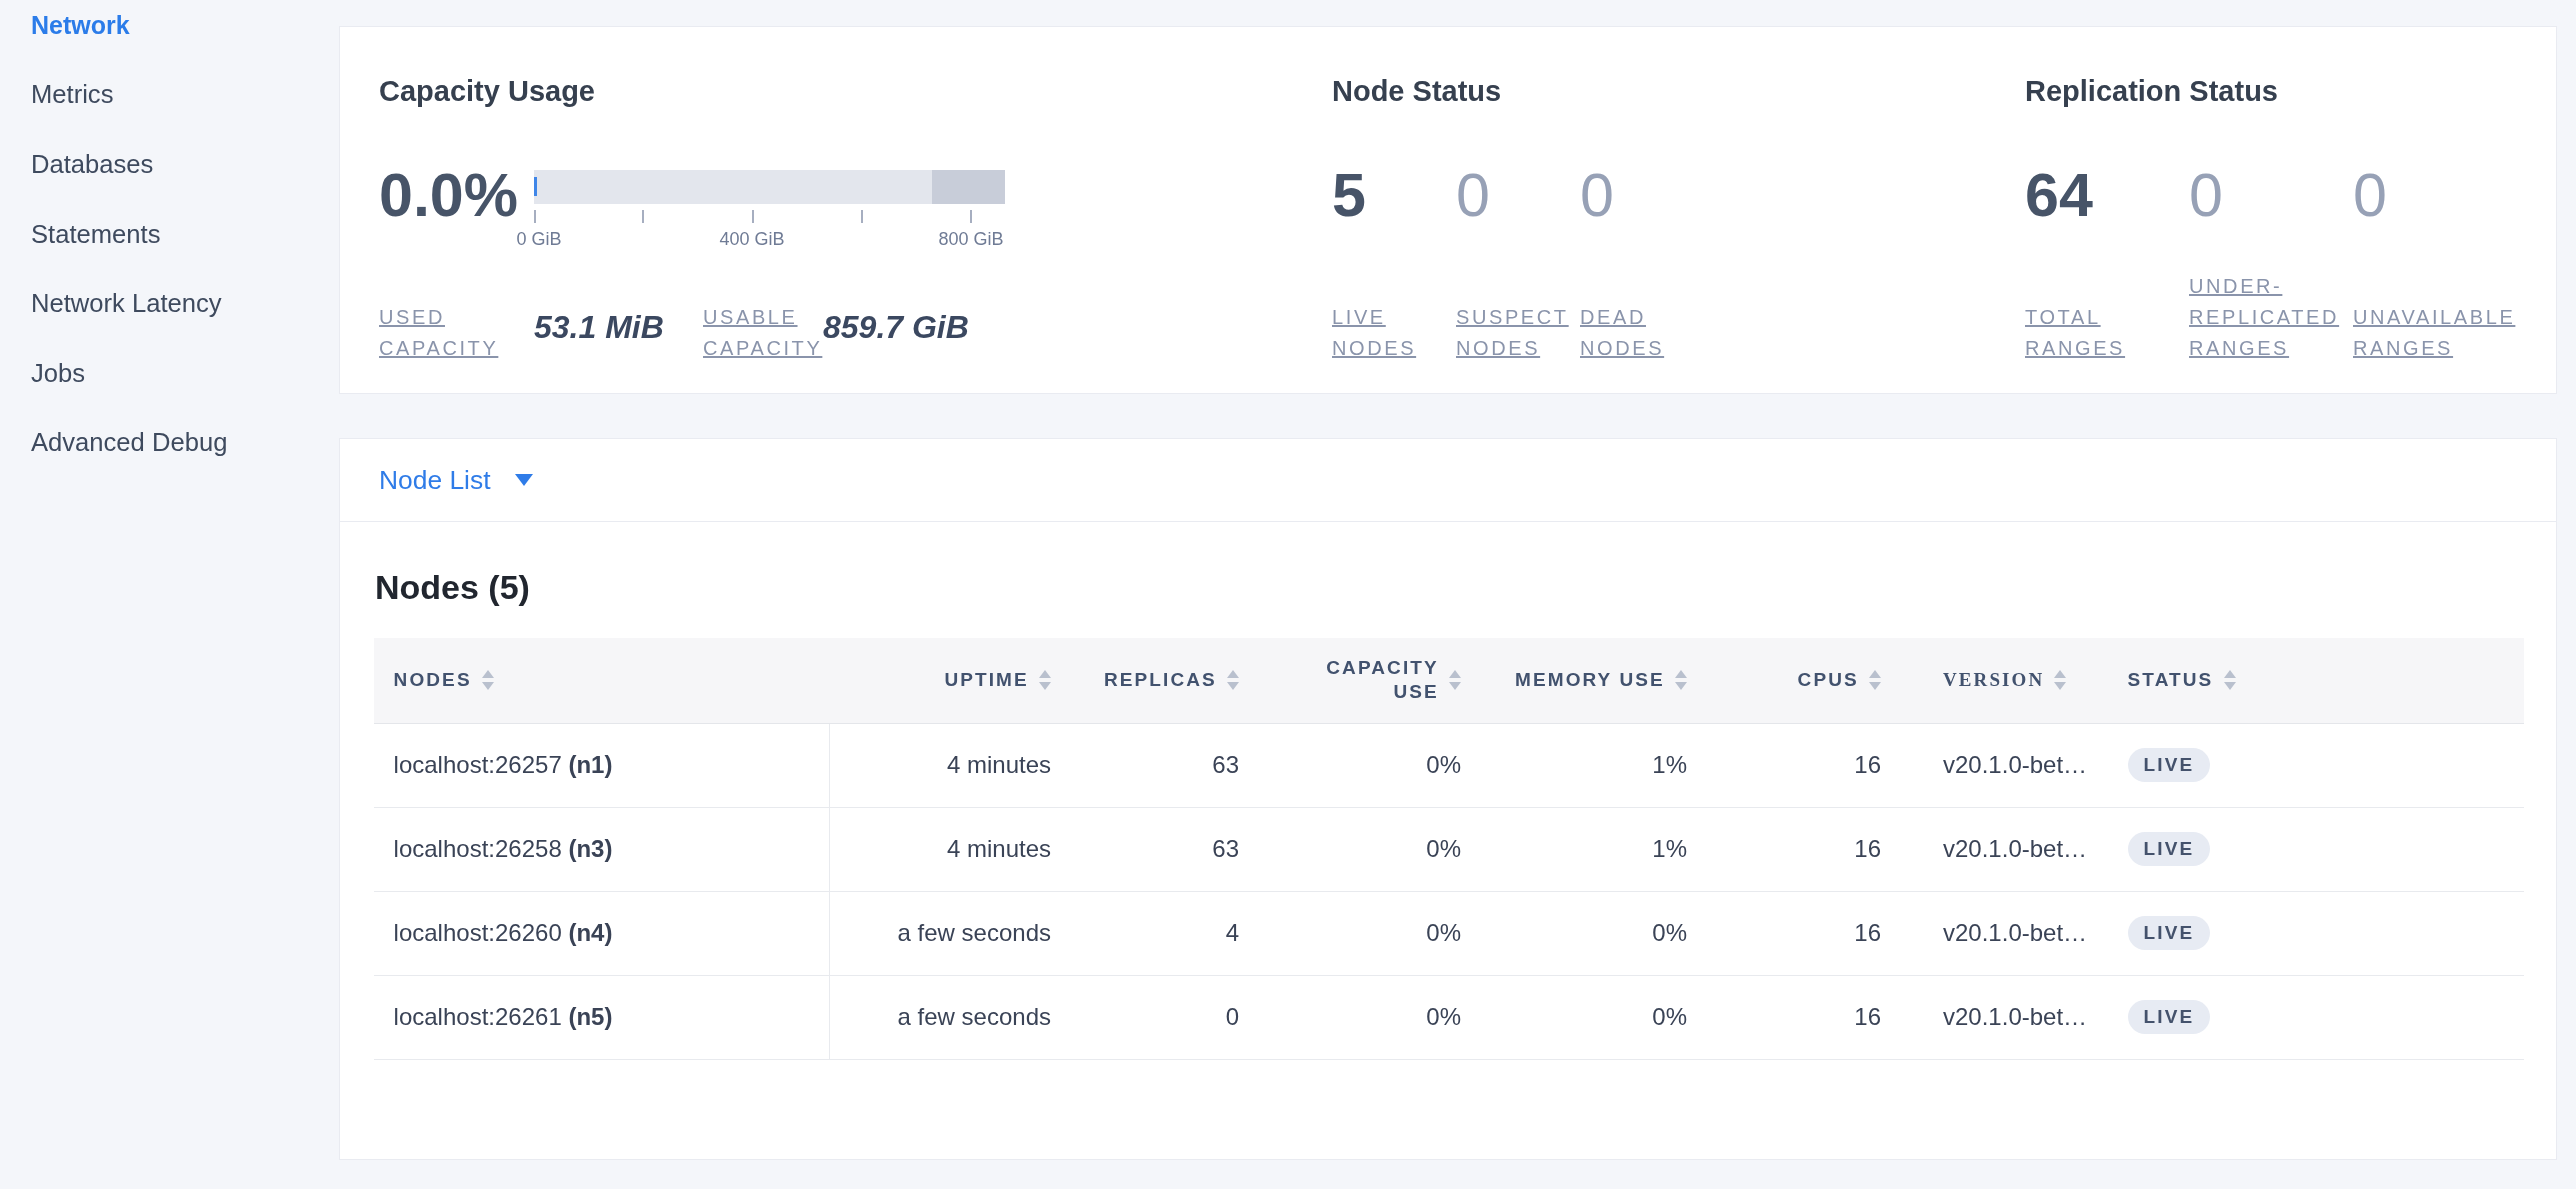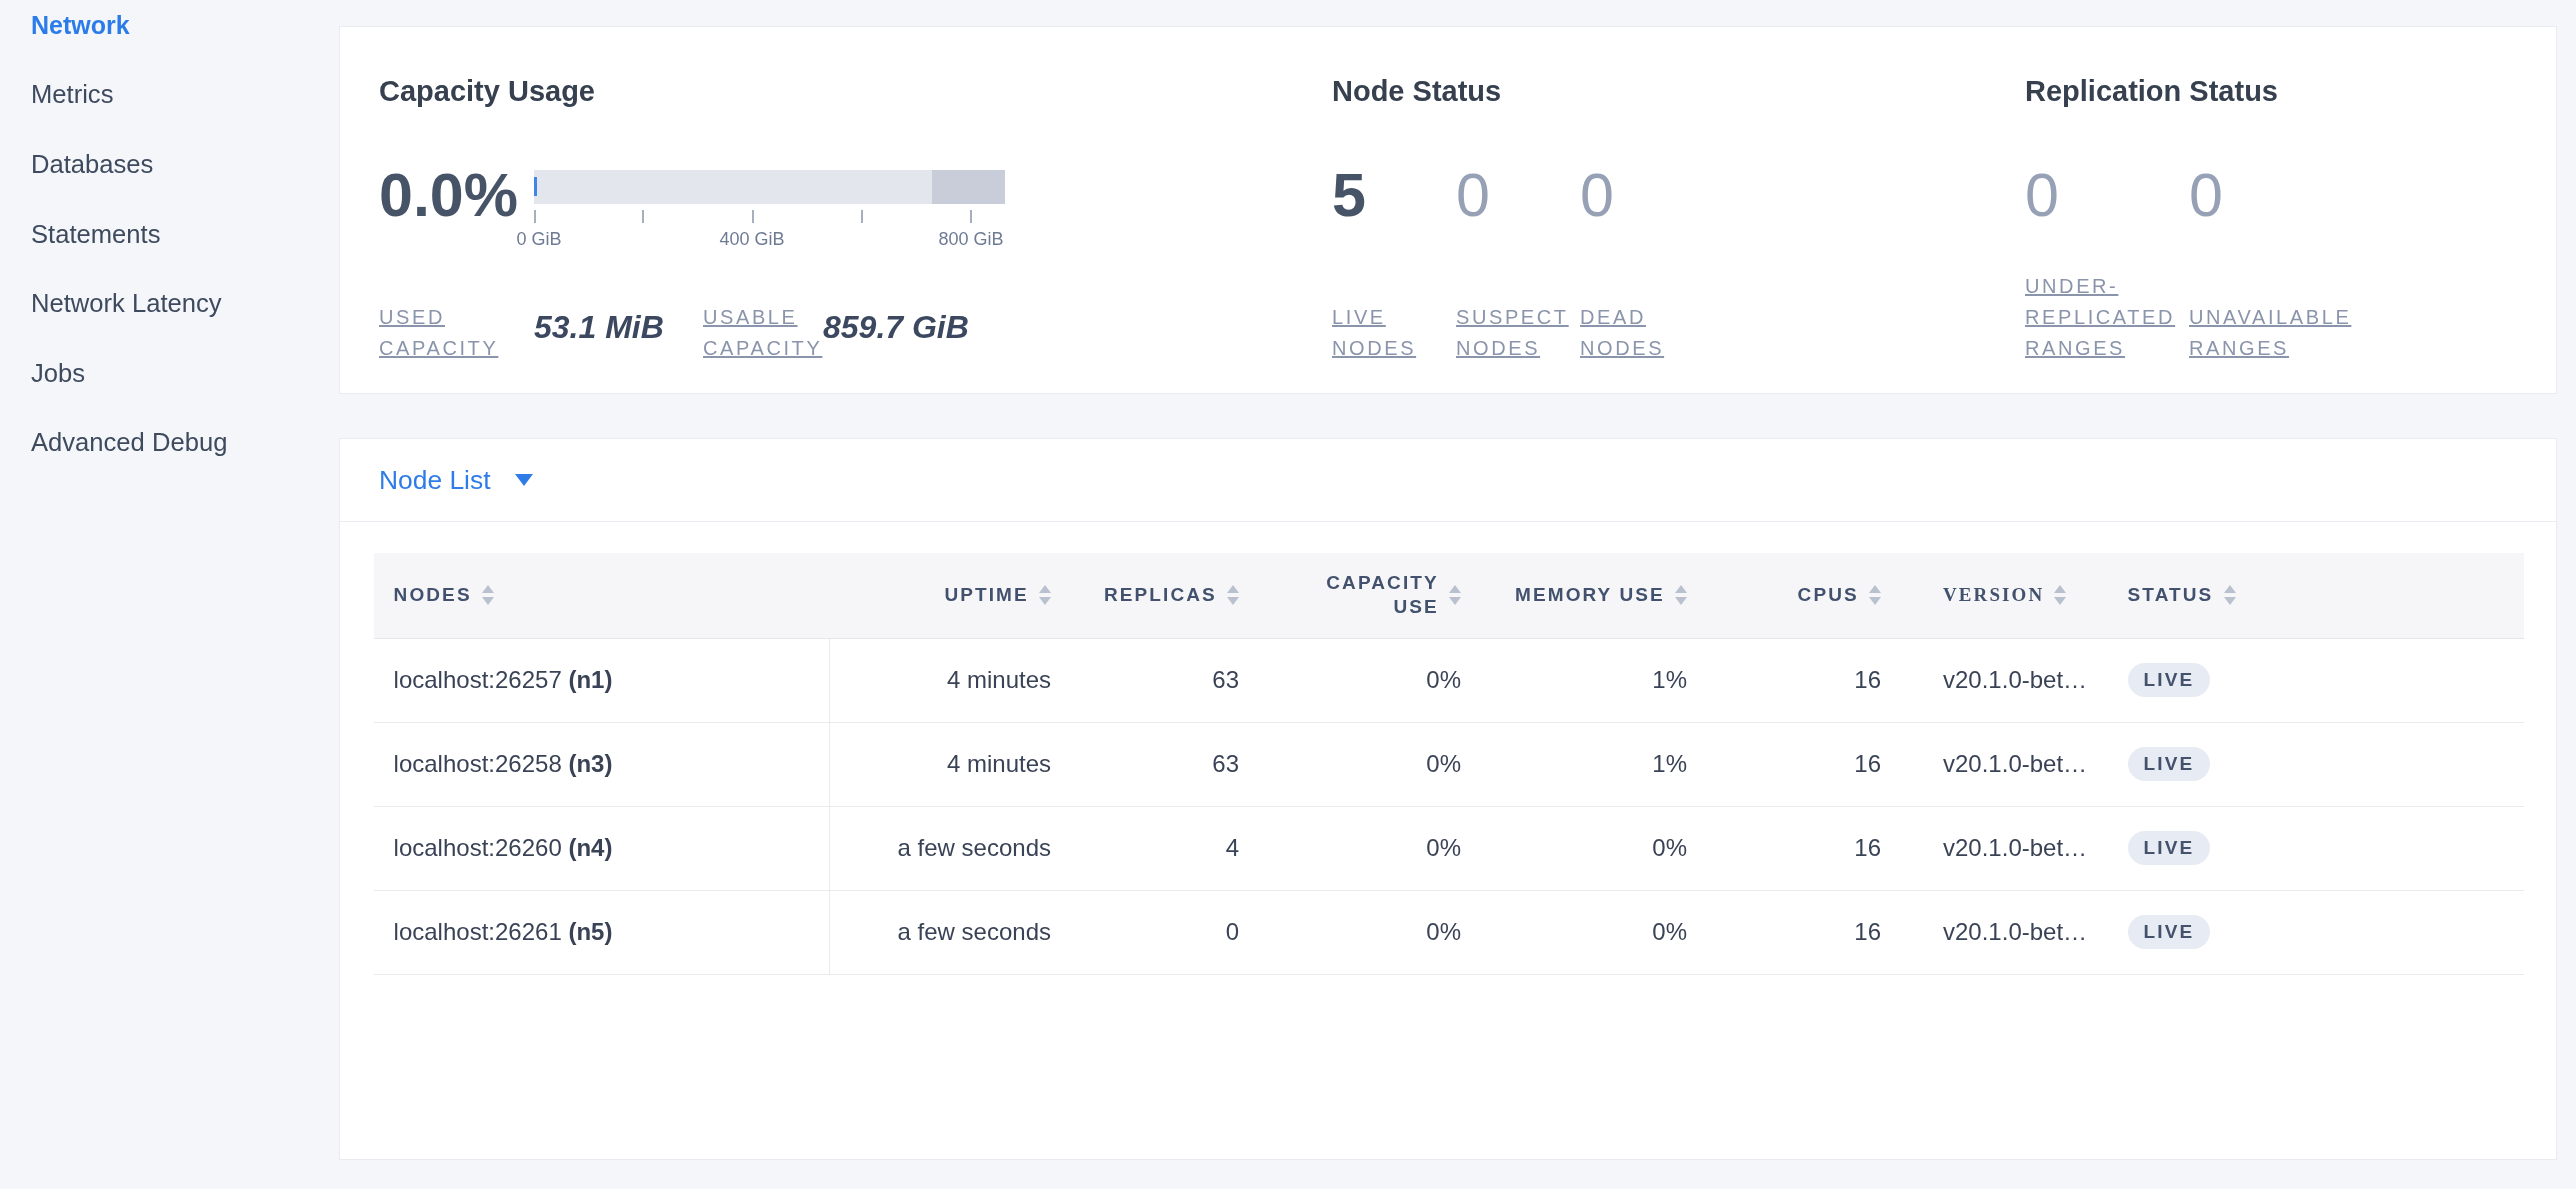--- a/index.html
+++ b/index.html
@@ -150,38 +150,43 @@
         <div class="big-num dim">0</div>
         <div class="caps-label stat-label lblw130">DEAD NODES</div>
       </div>
     </div>
   </div>
 
   <div class="sec sec-replication">
     <div class="section-title">Replication Status</div>
     <div class="stat-row">
       <div class="stat-col w192">
+        <div class="big-num">64</div>
+        <div class="caps-label stat-label lblw130">TOTAL RANGES</div>
+      </div>
+      <div class="stat-col w192">
         <div class="big-num dim">0</div>
         <div class="caps-label stat-label lblw175">UNDER-REPLICATED RANGES</div>
       </div>
       <div class="stat-col w192">
         <div class="big-num dim">0</div>
         <div class="caps-label stat-label lblw175">UNAVAILABLE RANGES</div>
       </div>
     </div>
   </div>
 </div>
 
 <div class="card card-nodes">
 
   <div class="nodelist-bar">
     <span class="nodelist-label">Node List</span>
     <span class="caret-down"></span>
   </div>
 
+  <div class="nodes-title">Nodes (5)</div>
 
   <div class="tbl-wrap">
     <table>
       <colgroup>
         <col style="width:455px">
           <col style="width:256px">
           <col style="width:188px">
           <col style="width:222px">
         <col style="width:226px">
           <col style="width:194px">

